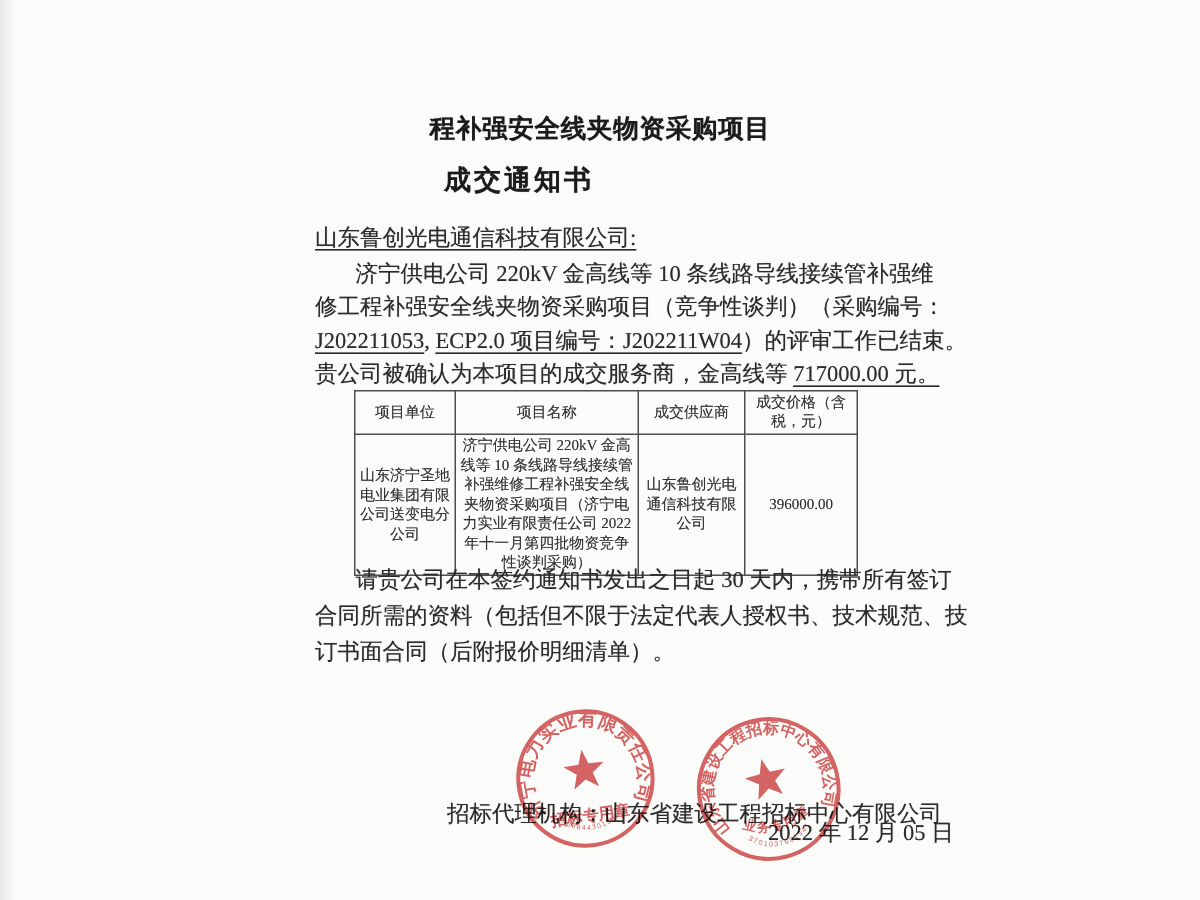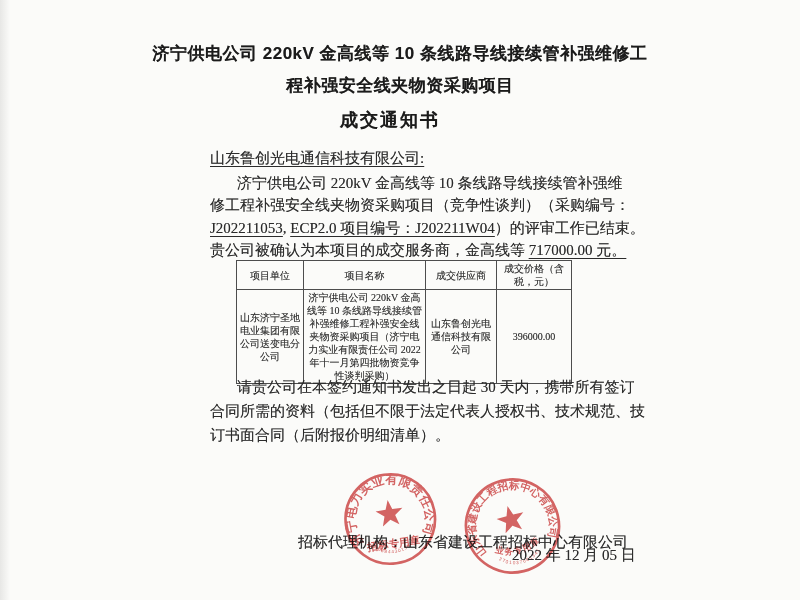--- a/index.html
+++ b/index.html
@@ -21,21 +21,20 @@
     font-size:17px;letter-spacing:0.5px;
     text-shadow:0 0 0.5px rgba(30,30,30,0.55);
   }
   .title-1{top:42px;}
   .title-2{top:74px;}
   .doc-type{
     position:absolute;top:108px;left:0;width:692px;text-align:center;
     font-family:"Liberation Sans", sans-serif;font-weight:bold;color:#1b1b1b;
     font-size:18px;letter-spacing:2px;
     text-shadow:0 0 0.5px rgba(30,30,30,0.55);
-    margin-left:44px;
   }
   .bodytext{font-size:15px;color:#2b2b2b;text-shadow:0 0 0.5px rgba(40,40,40,0.5);}
   .greeting{position:absolute;left:210px;top:149px;}
   .ul{text-decoration:underline;text-underline-offset:3px;text-decoration-thickness:1px;}
   .para{position:absolute;left:210px;width:402px;}
   .para-1{top:172px;line-height:22.4px;text-align:right;}
   .para-2{top:375px;line-height:24px;}
   .indent{padding-left:27px;}
   .line{white-space:nowrap;}
   table.doc-table{
@@ -58,21 +57,20 @@
   .stamp-left{left:329px;top:456px;width:122px;height:122px;transform:rotate(-8deg);}
   .stamp-right{left:450px;top:462px;width:124px;height:124px;transform:rotate(-14deg);}
   .stamp text{font-family:"Liberation Sans", sans-serif;}
 </style>
 </head>
 <body>
 
 <div class="sheet">
   <div class="edge-shadow"></div>
 
-  <div class="title-line title-1 t">济宁供电公司 220kV 金高线等 10 条线路导线接续管补强维修工</div>
   <div class="title-line title-2 t">程补强安全线夹物资采购项目</div>
   <div class="doc-type t">成交通知书</div>
 
   <div class="greeting bodytext t"><span class="ul">山东鲁创光电通信科技有限公司:</span></div>
 
   <div class="para para-1 bodytext">
     <div class="line indent">济宁供电公司 220kV 金高线等 10 条线路导线接续管补强维</div>
     <div class="line">修工程补强安全线夹物资采购项目（竞争性谈判）（采购编号：</div>
     <div class="line"><span class="ul">J202211053</span><span>, </span><span class="ul">ECP2.0 项目编号：J202211W04</span><span>）的评审工作已结束。</span></div>
     <div class="line"><span>贵公司被确认为本项目的成交服务商，金高线等 </span><span class="ul">717000.00 元。</span></div>

